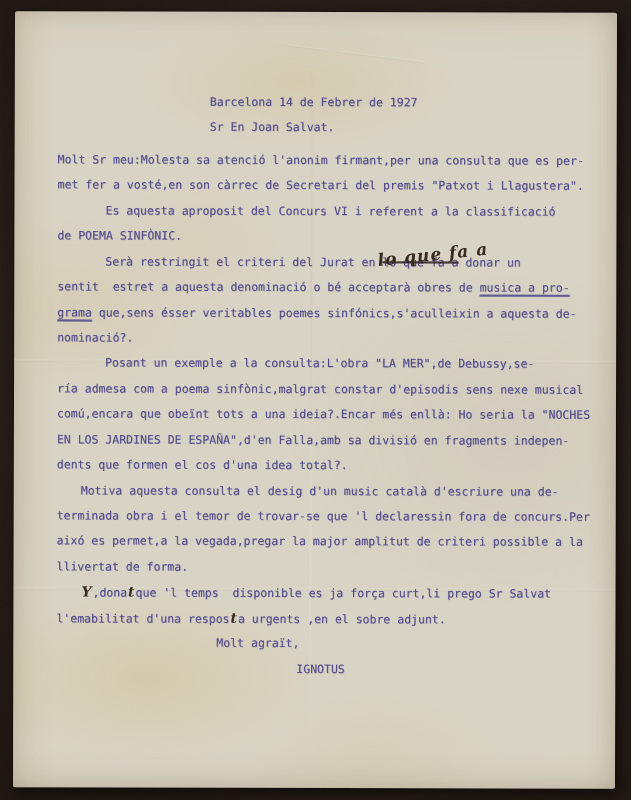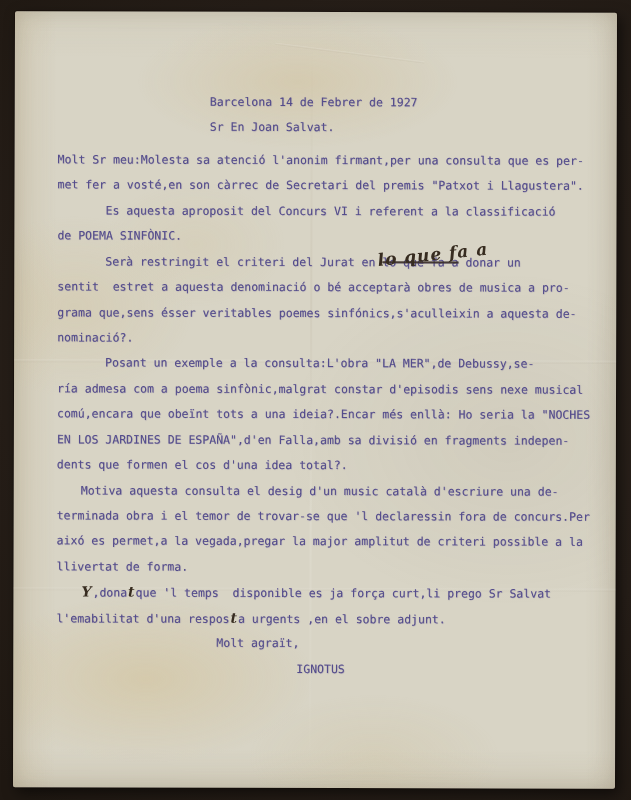--- a/index.html
+++ b/index.html
@@ -54,21 +54,21 @@
     text-shadow:.4px .4px .7px rgba(84,76,140,.45);
     white-space:pre;
   }
   .line{height:25.45px;}
   .line:nth-child(3){margin-top:7px;}  
   .r-date,.r-recipient{padding-left:152px;}
   .r-first{padding-left:48px;}
   .r-first2{padding-left:24px;}
   .r-closing{padding-left:160px;}
   .r-signature{padding-left:240px;}
-  .u{text-underline-offset:3px;text-decoration-thickness:1.5px;
+  .u{text-decoration:underline;text-underline-offset:3px;text-decoration-thickness:1.5px;
      text-decoration-color:rgba(84,76,140,.8);}
   .hand{
     font-family:"DejaVu Serif", serif;font-style:italic;font-weight:bold;
     color:var(--hand-ink);font-size:14px;padding:0 1px;text-shadow:none;
   }
   .ow{position:relative;display:inline-block;}
   .ow-typed{text-decoration:line-through;text-decoration-thickness:2px;
     text-decoration-color:rgba(55,44,32,.85);}
   .ow-hand{
     position:absolute;left:-5px;top:-8px;transform:rotate(-6deg);

